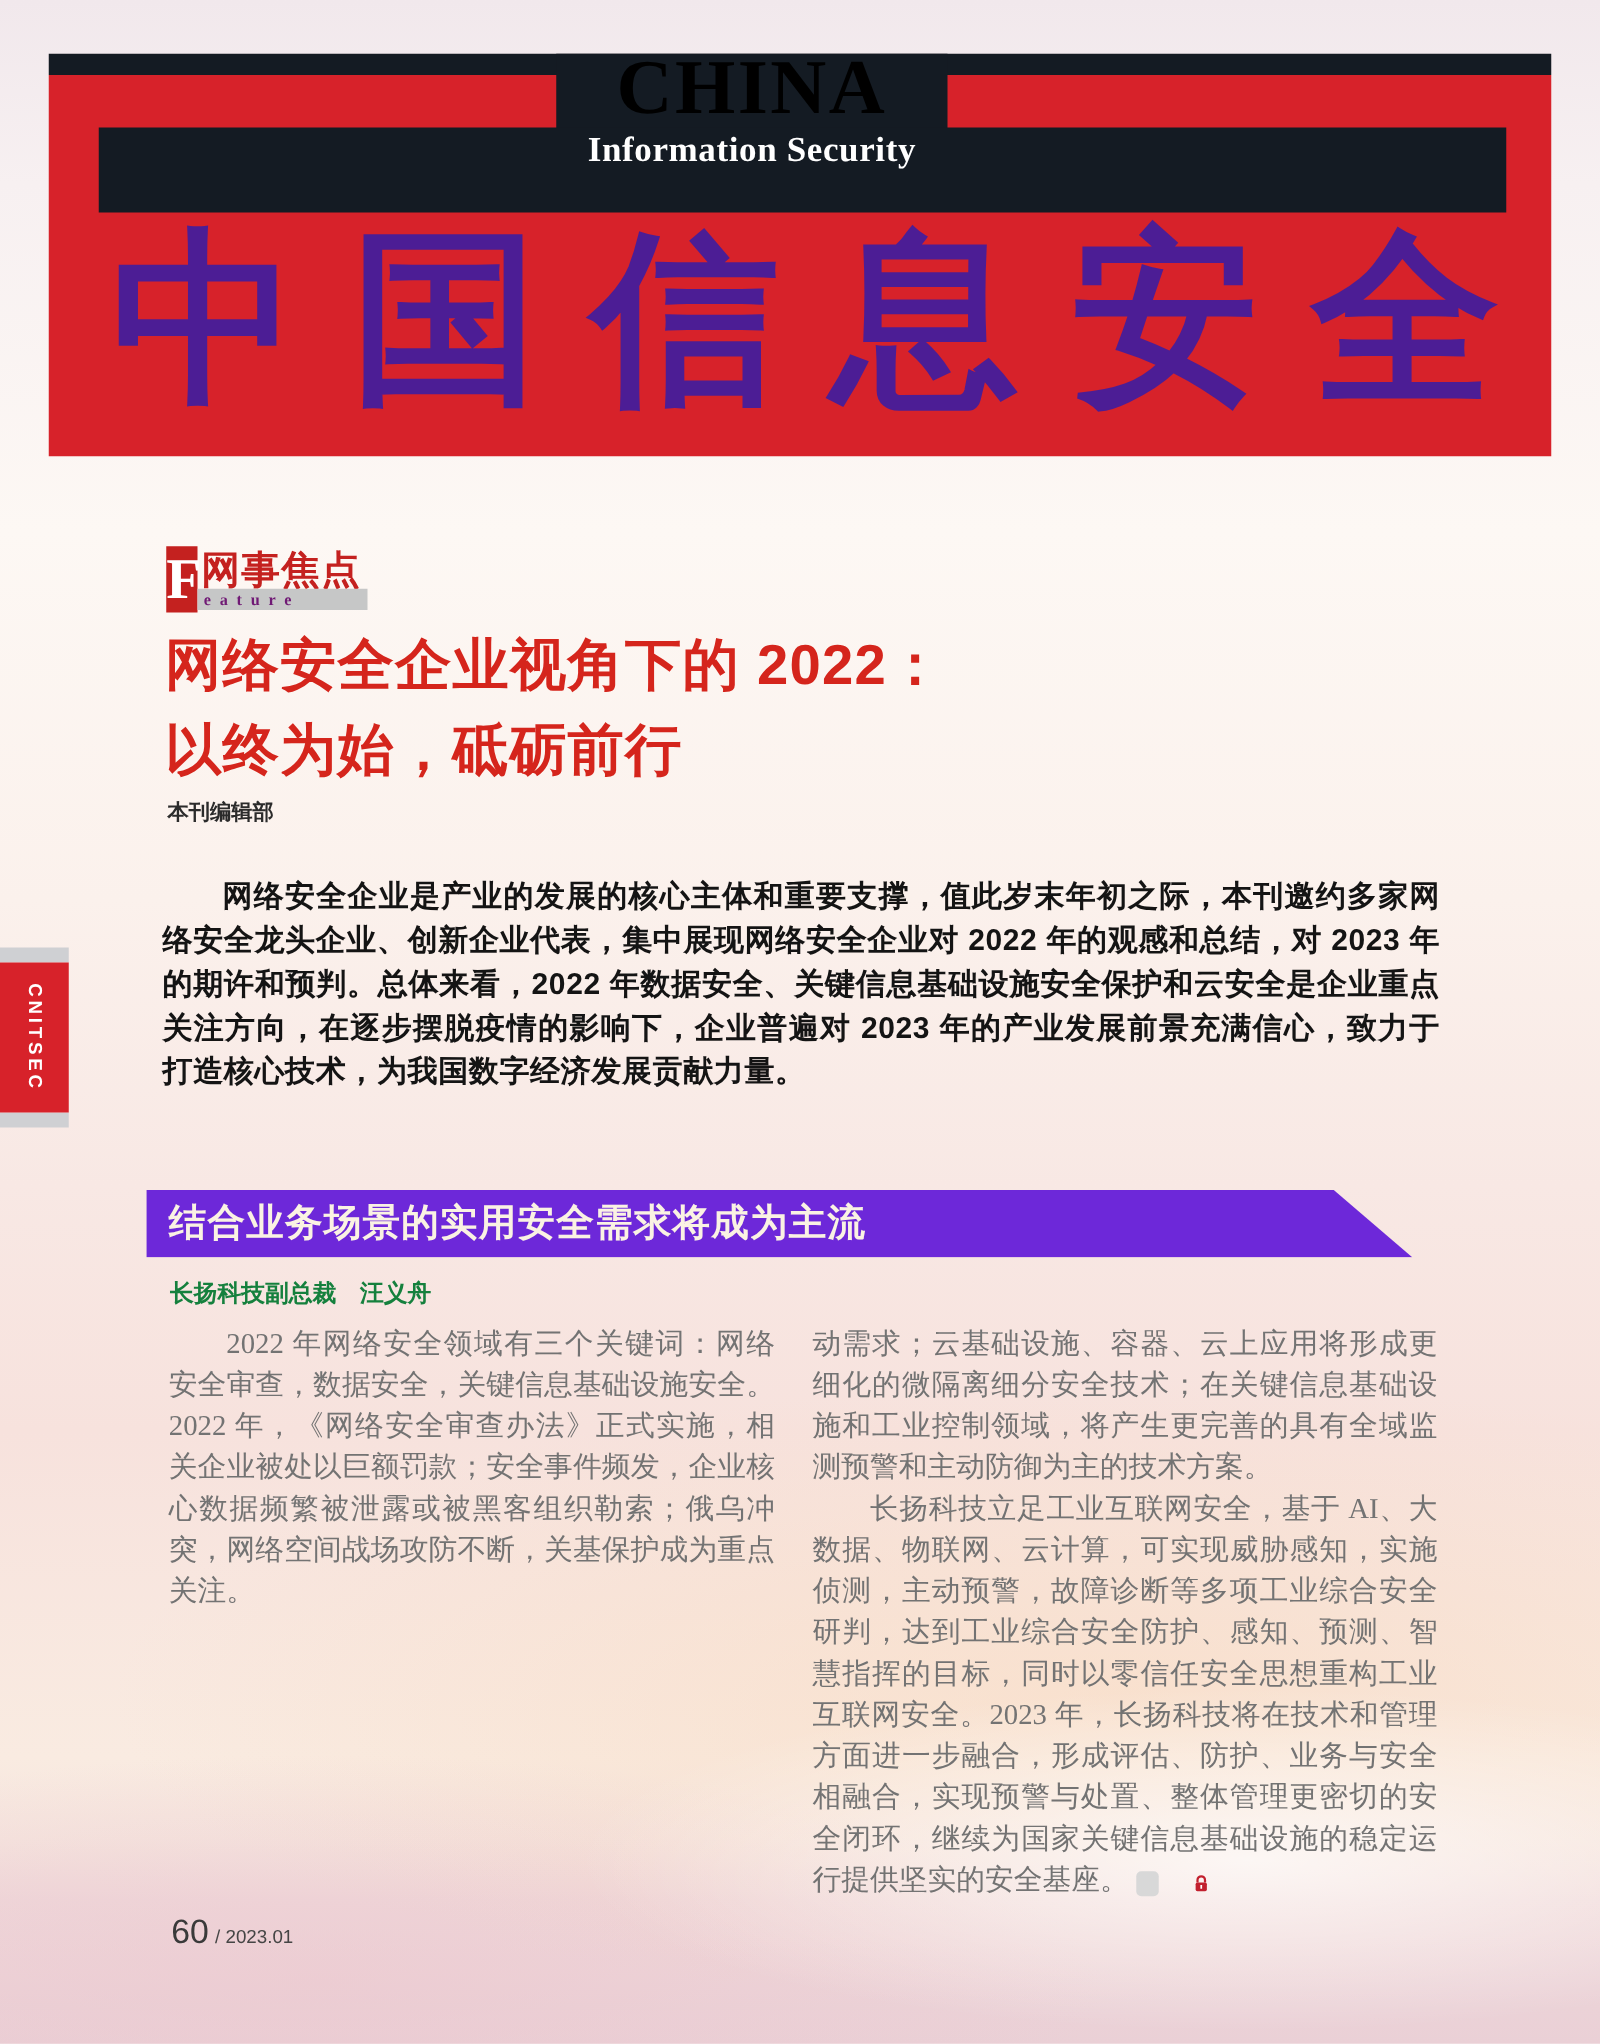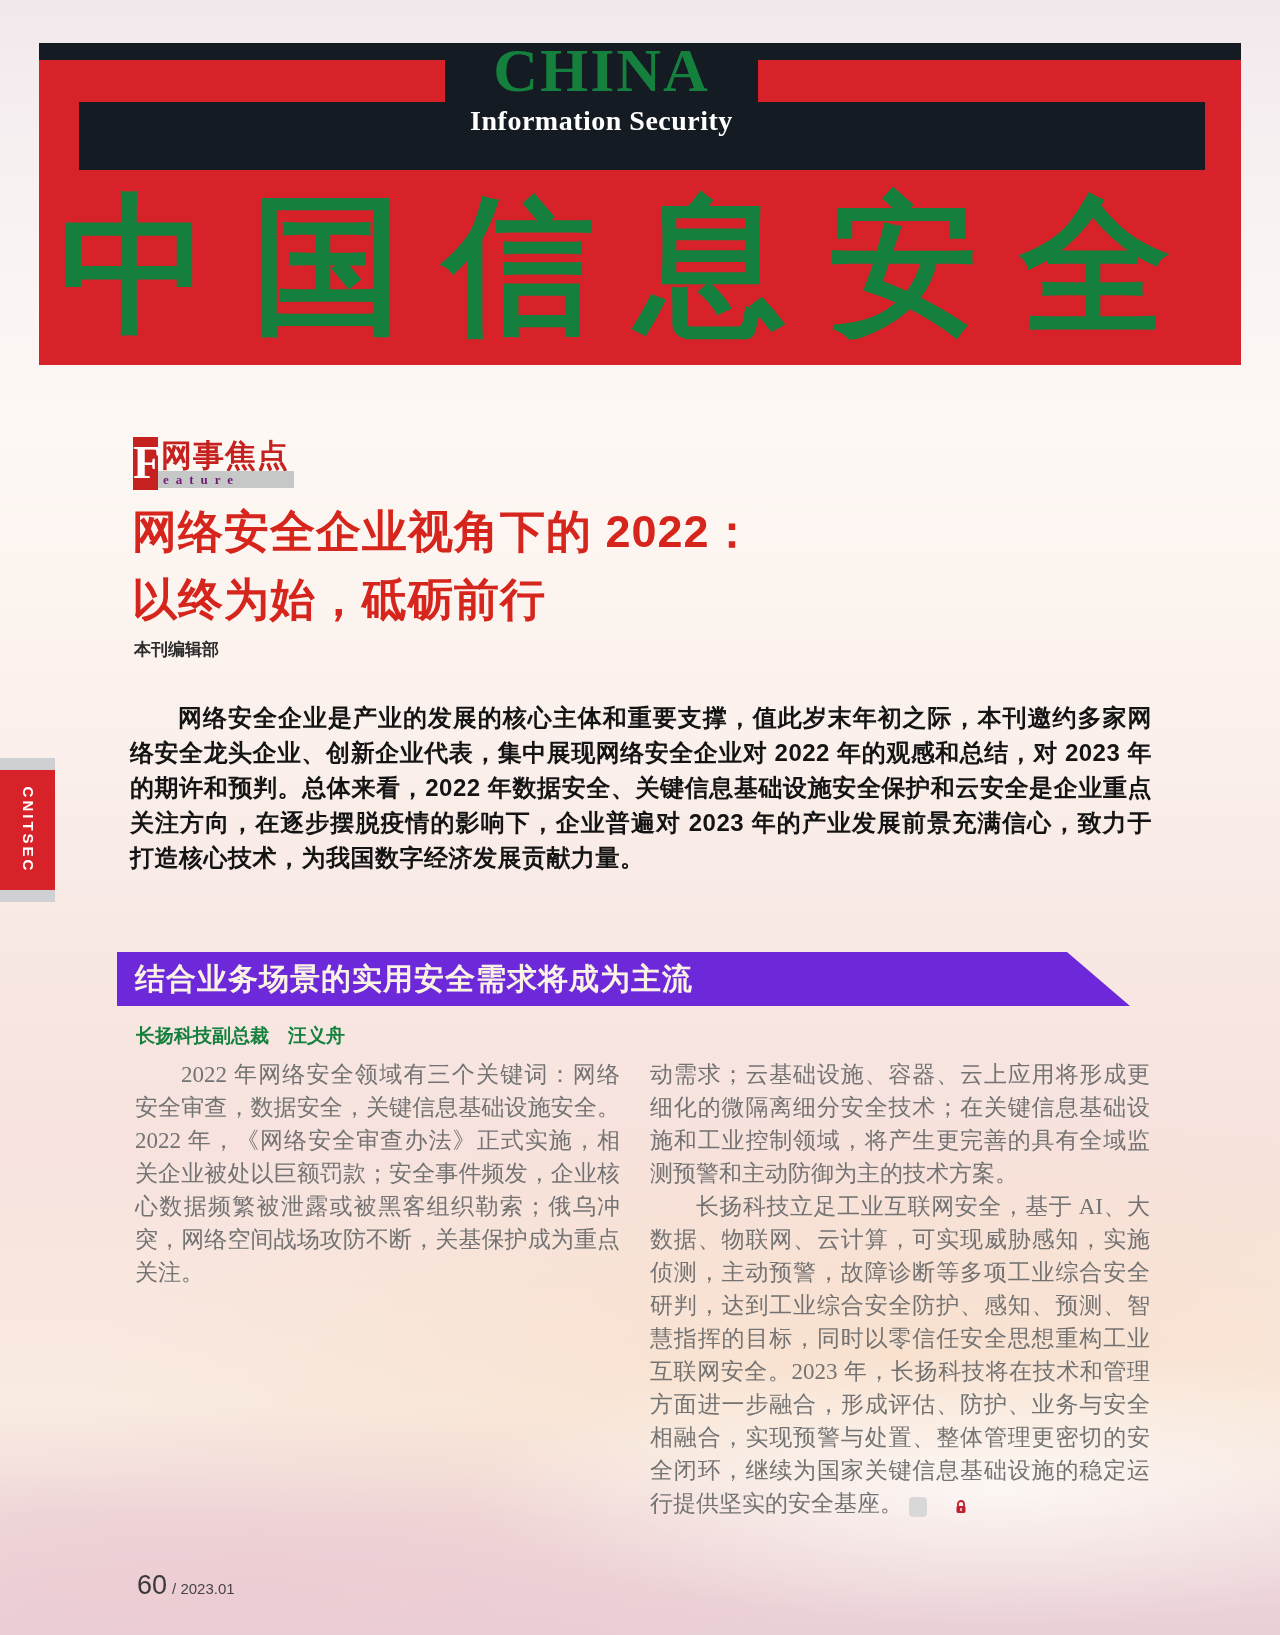--- a/index.html
+++ b/index.html
@@ -14,25 +14,25 @@
       radial-gradient(70% 16% at 20% 97%, rgba(236,198,206,.5), rgba(236,198,206,0) 70%),
       linear-gradient(180deg,#f1e8ec 0%,#f7f0f1 9%,#fdf8f4 26%,#fbf1ec 44%,#f8e8e4 58%,#f7e2dd 70%,#f9ebe1 86%,#f5e4de 90%,#efd8da 93%,#ead0d6 100%);
   }
 
   
   .masthead{position:absolute;left:39px;top:43px;width:1202px;height:322px;}
   .mh-topbar{position:absolute;left:0;top:0;width:100%;height:17px;background:#141b23;}
   .mh-red{position:absolute;left:0;top:17px;width:100%;height:305px;background:#d7222a;}
   .mh-center{position:absolute;left:406px;top:0;width:313px;height:60px;background:#141b23;}
   .mh-band{position:absolute;left:40px;top:59px;width:1126px;height:68px;background:#141b23;}
-  .mh-china{position:absolute;left:356px;top:-7px;width:413px;text-align:center;color:#15803d;
+  .mh-china{position:absolute;left:356px;top:-7px;width:413px;text-align:center;color:#000000;
     font-family:"Liberation Serif","DejaVu Serif",serif;font-weight:bold;font-size:62px;line-height:68px;letter-spacing:2px;}
   .mh-infosec{position:absolute;left:356px;top:63px;width:413px;text-align:center;color:#ffffff;
     font-family:"Liberation Serif","DejaVu Serif",serif;font-weight:bold;font-size:28px;line-height:30px;letter-spacing:.5px;}
-  .mh-cn{position:absolute;left:0;top:137px;width:100%;text-align:left;color:#15803d;
+  .mh-cn{position:absolute;left:0;top:127px;width:100%;text-align:right;color:#4c1d95;
     font-family:"Liberation Serif","DejaVu Serif",serif;font-weight:bold;
     font-size:150px;line-height:172px;letter-spacing:.28em;text-indent:.14em;white-space:nowrap;}
 
   
   .side-tab{position:absolute;left:0;top:758px;width:55px;}
   .side-gray{height:12px;background:#cfd0d3;}
   .side-red{height:120px;background:#d7222a;position:relative;}
   .side-red span{position:absolute;top:50%;left:50%;transform:translate(-50%,-50%) rotate(90deg);
     color:#ffffff;font-weight:bold;font-size:15px;letter-spacing:3px;white-space:nowrap;}
 
@@ -63,21 +63,21 @@
   .columns{position:absolute;left:135px;top:1058px;width:1015px;display:flex;gap:30px;
     font-family:"Liberation Serif","DejaVu Serif",serif;font-size:23px;line-height:33px;color:#737373;text-align:justify;}
   .col-left{width:485px;flex:0 0 485px;}
   .col-right{width:500px;flex:0 0 500px;}
   .columns p{margin:0;}
   .columns p.indent{text-indent:2em;}
   .endmark{display:inline-block;width:18px;height:20px;background:#d8d8d8;border-radius:4px;
     vertical-align:-3px;margin-left:6px;text-align:center;line-height:20px;}
 
   
-  .footer{position:absolute;left:137px;top:1530px;color:#3a3a3a;margin-top:40px;}
+  .footer{position:absolute;left:137px;top:1530px;color:#3a3a3a;}
   .page-num{font-size:27px;font-weight:500;}
   .issue{font-size:15px;margin-left:5px;color:#454545;}
 </style>
 </head>
 <body>
 
 <header class="masthead">
   <div class="mh-topbar"></div>
   <div class="mh-red"></div>
   <div class="mh-center"></div>

